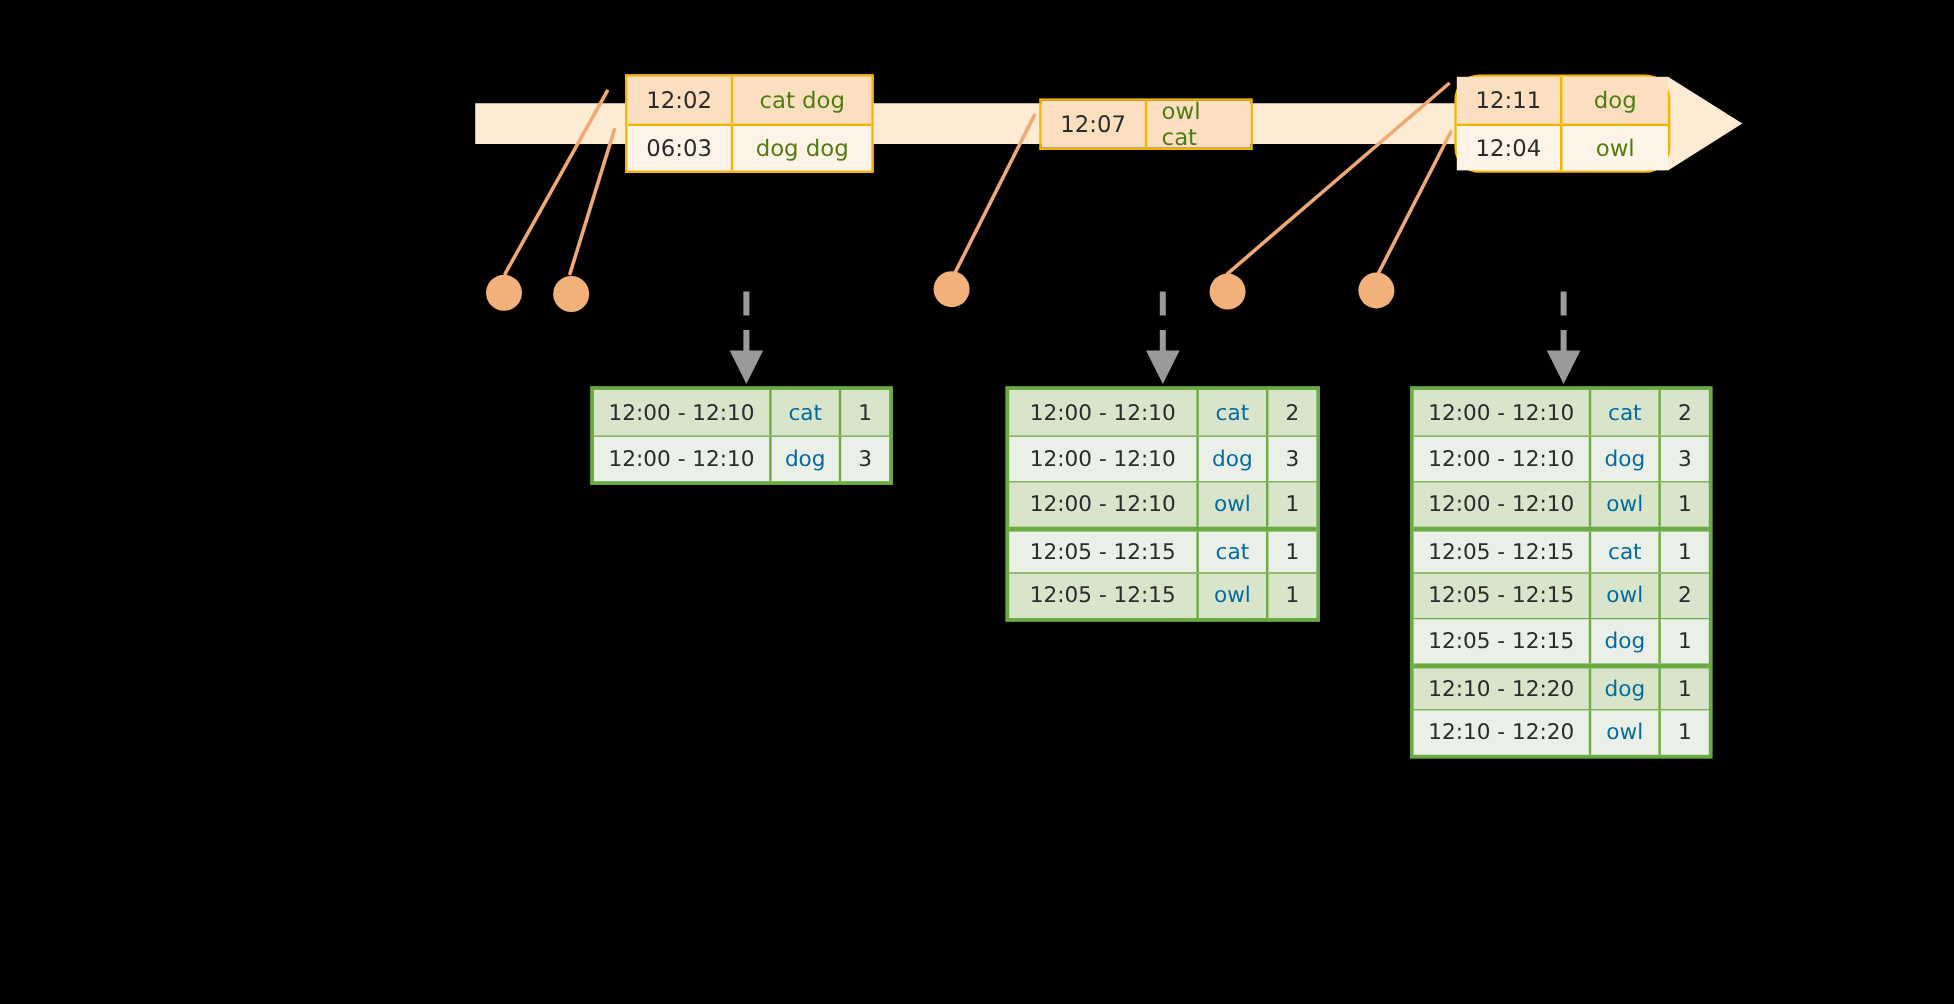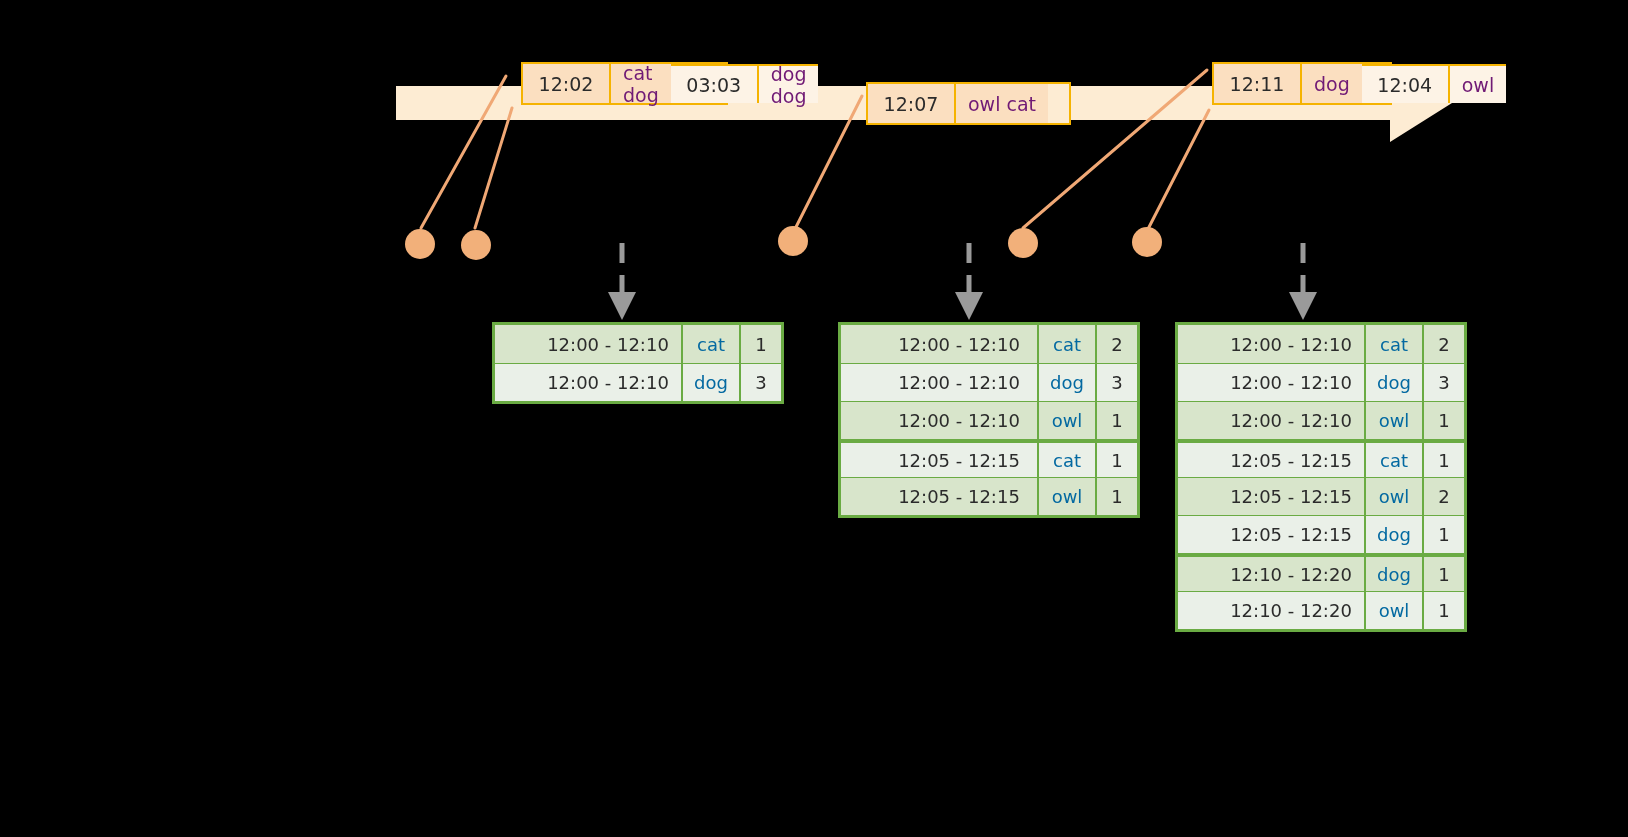--- a/index.html
+++ b/index.html
@@ -23,42 +23,42 @@
     position: absolute;
     left: 0; top: 0;
     width: 1628px; height: 837px;
     pointer-events: none;
   }
   .event-box {
     position: absolute;
     border: 2px solid #f5b301;
     background: #fdecd3;
     display: flex;
-    flex-direction: row;
+    flex-direction: column;
     z-index: 5;
   }
   .event-row {
     display: flex;
     height: 39px;
   }
   .event-row + .event-row { border-top: 2px solid #f5b301; }
   .event-row.shade-a { background: #fbdfc0; }
   .event-row.shade-b { background: #fdf3e6; }
   .ev-time {
     width: 88px;
     border-right: 2px solid #f5b301;
     display: flex; align-items: center; justify-content: center;
     font-size: 19px;
     color: #2b2b2b;
   }
   .ev-text {
     flex: 1;
     display: flex; align-items: center; justify-content: center;
     font-size: 19px;
-    color: #701a75;
+    color: #4d7c0f;
     padding: 0 12px;
   }
   
   .result-table {
     position: absolute;
     border: 3px solid #6aab43;
     background: #6aab43;
     display: flex;
     flex-direction: column;
     z-index: 4;
@@ -69,21 +69,20 @@
     background: #eaf0e8;
   }
   .rt-row.alt { background: #d8e5cb; }
   .rt-row + .rt-row { border-top: 1px solid #6aab43; }
   .rt-row.group-start { border-top: 4px solid #6aab43; }
   .rt-win {
     width: 148px;
     display: flex; align-items: center; justify-content: center;
     font-size: 18px; color: #2b2b2b;
     border-right: 2px solid #6aab43;
-    margin-left: 40px;
   }
   .rt-key {
     width: 58px;
     display: flex; align-items: center; justify-content: center;
     font-size: 18px; color: #0369a1;
     border-right: 2px solid #6aab43;
   }
   .rt-cnt {
     width: 40px;
     display: flex; align-items: center; justify-content: center;
@@ -129,33 +128,33 @@
       <path d="M 1289,292 L 1317,292 L 1303,320 Z" fill="#9a9a9a" stroke="none"></path>
     </g>
   </svg>
 
   <div class="event-box" style="left:521px; top:62px; width:207px;">
     <div class="event-row shade-a">
       <span class="ev-time">12:02</span>
       <span class="ev-text">cat dog</span>
     </div>
     <div class="event-row shade-b">
-      <span class="ev-time">03:03</span>
+      <span class="ev-time">06:03</span>
       <span class="ev-text">dog dog</span>
     </div>
   </div>
 
-  <div class="event-box" style="left:866px; top:82px; width:205px;">
+  <div class="event-box" style="left:866px; top:82px; width:178px;">
     <div class="event-row shade-a">
       <span class="ev-time">12:07</span>
       <span class="ev-text">owl cat</span>
     </div>
   </div>
 
-  <div class="event-box" style="left:1212px; top:62px; width:180px;">
+  <div class="event-box" style="left:1212px; top:62px; width:180px;border-radius:21px;">
     <div class="event-row shade-a">
       <span class="ev-time">12:11</span>
       <span class="ev-text">dog</span>
     </div>
     <div class="event-row shade-b">
       <span class="ev-time">12:04</span>
       <span class="ev-text">owl</span>
     </div>
   </div>
 

